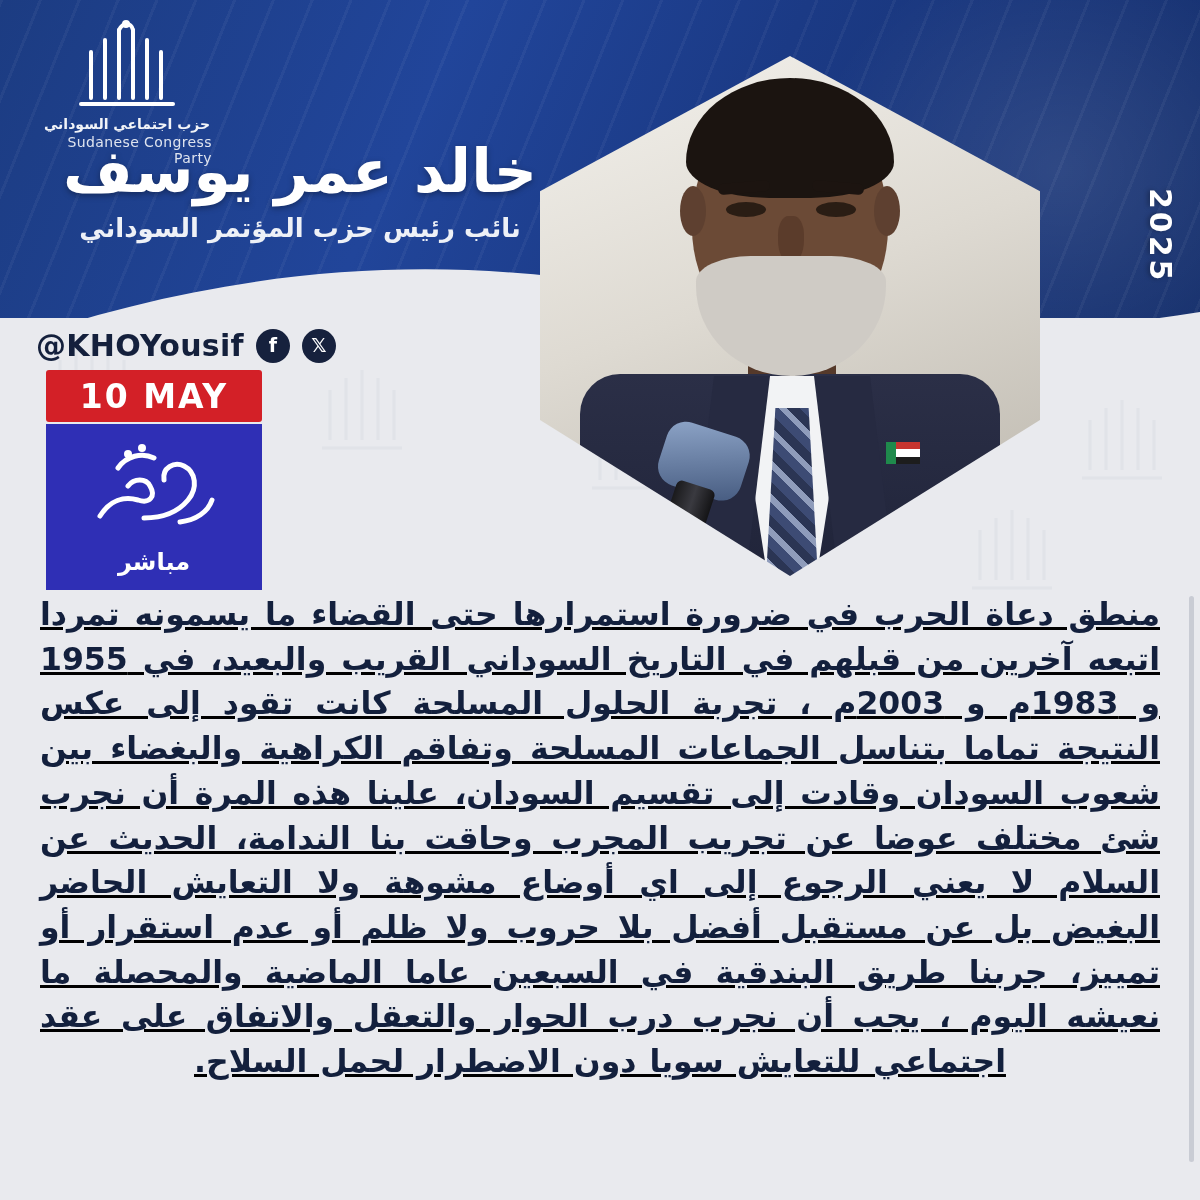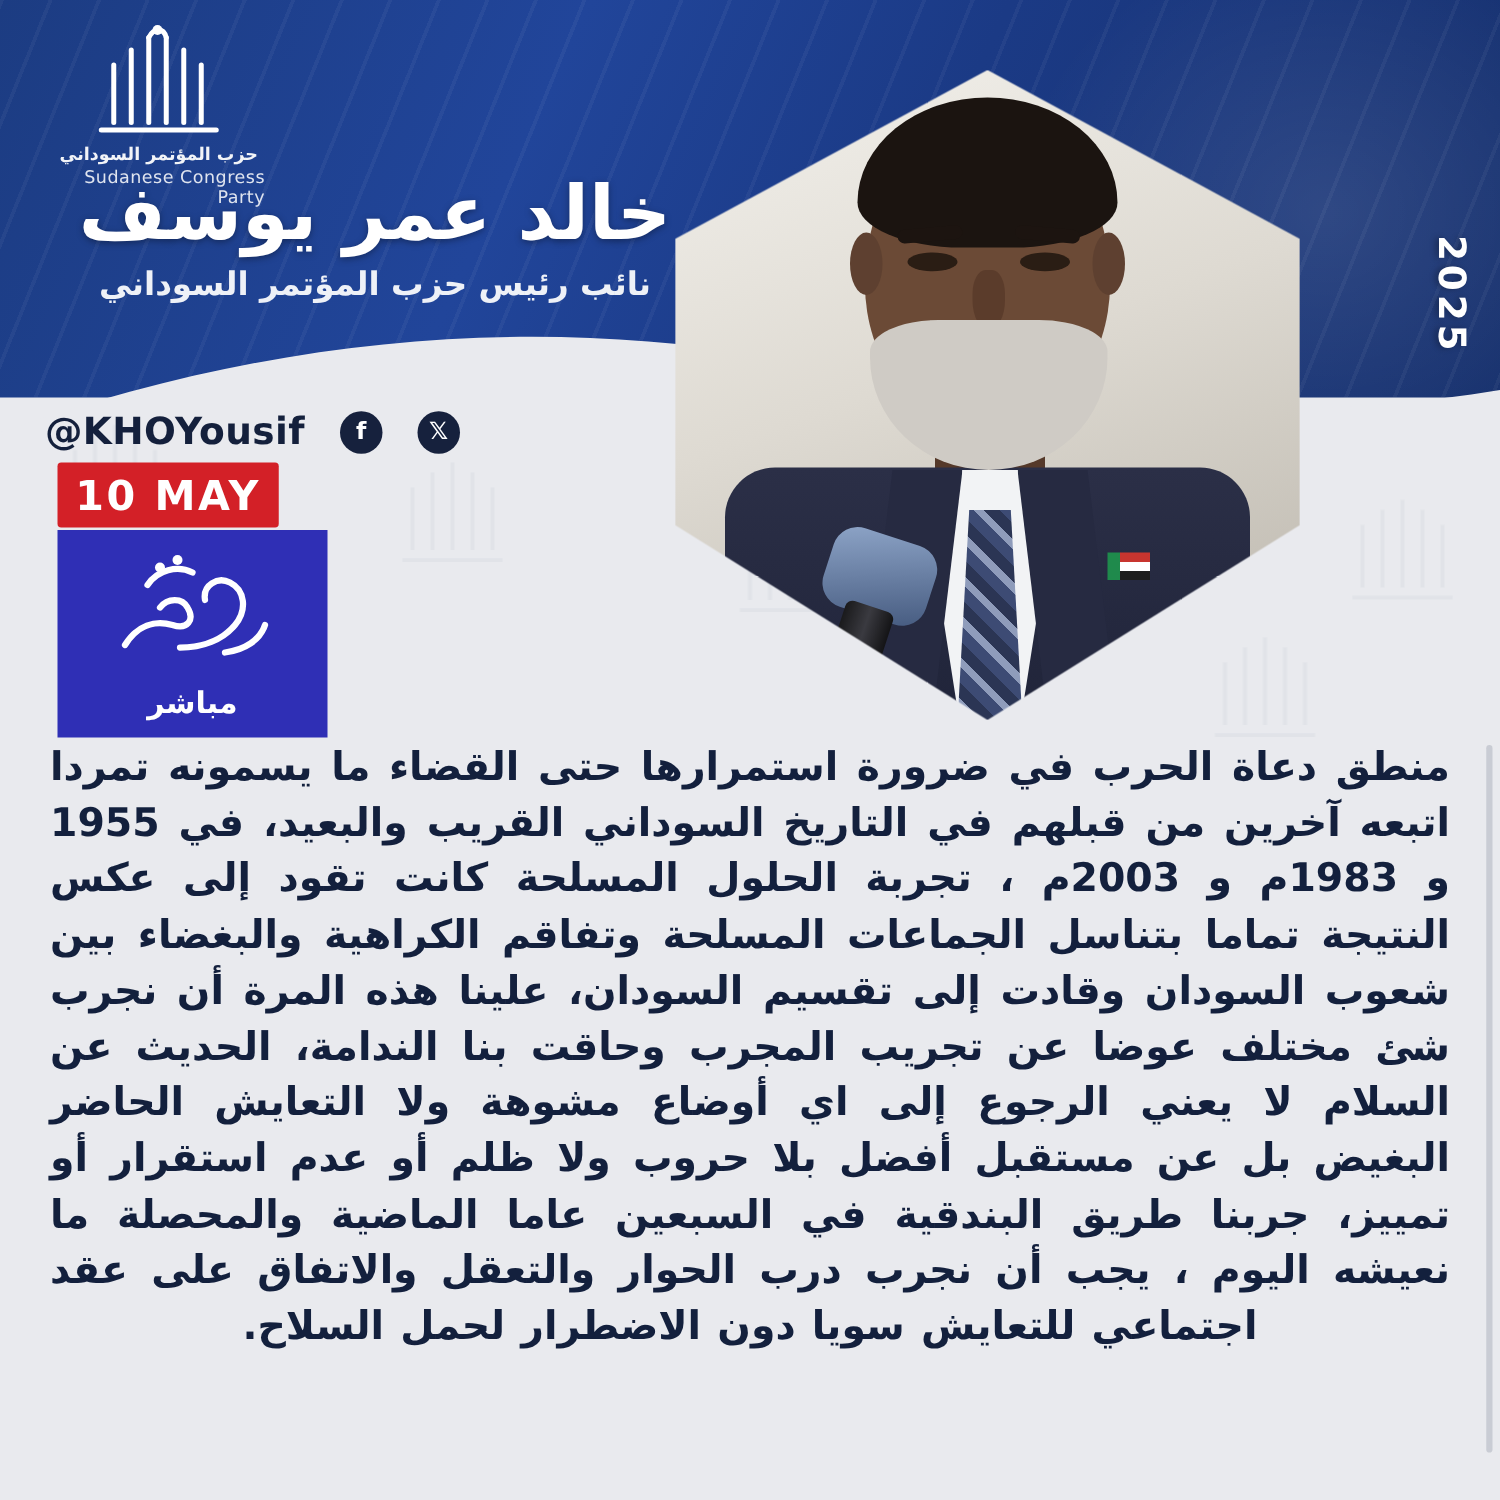--- a/index.html
+++ b/index.html
@@ -184,34 +184,34 @@
     background: linear-gradient(90deg,#1a1a1c,#3a3a40,#141416);
     border-radius: 6px;
   }
 
   
   .mid-panel {
     position: absolute; left: 0; top: 300px; width: 1200px; height: 300px;
   }
   .handle-row {
     position: absolute; left: 36px; top: 28px;
-    display: flex; align-items: center; gap: 28px;
+    display: flex; align-items: center; gap: 12px;
   }
   .handle {
     font-size: 30px; font-weight: bold; color: #14203c; letter-spacing: .3px;
   }
   .sicon {
     width: 34px; height: 34px; border-radius: 50%;
     background: #16213d; color: #ffffff;
     display: flex; align-items: center; justify-content: center;
     font-size: 19px; font-weight: bold; line-height: 1;
   }
   .date-badge {
     position: absolute; left: 46px; top: 70px;
-    width: 177px; height: 52px;
+    width: 216px; height: 52px;
     background: #d32027; color: #ffffff;
     display: flex; align-items: center; justify-content: center;
     font-size: 33px; font-weight: bold; letter-spacing: 2px;
     border-radius: 3px;
   }
   .channel-logo {
     position: absolute; left: 46px; top: 124px;
     width: 216px; height: 166px;
     background: #2f2fb5;
     display: flex; flex-direction: column; align-items: center; justify-content: center;
@@ -222,20 +222,21 @@
   }
   .aj-sub {
     font-size: 24px; color: #ffffff; font-weight: bold; direction: rtl;
   }
 
   
   .body-wrap {
     position: absolute; left: 0; top: 578px;
     width: 1200px; height: 622px;
     padding: 14px 40px 10px 40px;
+    text-decoration: underline;
   }
   .body-text {
     direction: rtl; text-align: justify; text-align-last: center;
     font-size: 31.5px; line-height: 1.42;
     color: #13203d; font-weight: bold;
     letter-spacing: .2px;
     word-spacing: 2px;
   }
 
   
@@ -295,21 +296,21 @@
         <path d="M34 80 L34 22"></path>
         <path d="M48 80 L48 12"></path>
         <path d="M62 80 L62 12"></path>
         <path d="M76 80 L76 22"></path>
         <path d="M90 80 L90 34"></path>
         <path d="M48 12 C52 4 60 4 62 12"></path>
         <path d="M10 86 L102 86"></path>
       </g>
       <circle cx="55" cy="6" r="4" fill="#ffffff"></circle>
     </svg>
-    <div class="logo-ar">حزب المؤتمر السوداني</div>
+    <div class="logo-ar">حزب اجتماعي السوداني</div>
     <div class="logo-en">Sudanese Congress Party</div>
   </div>
 
   <div class="name-block">
     <div class="person-name">خالد عمر يوسف</div>
     <div class="person-title">نائب رئيس حزب المؤتمر السوداني</div>
   </div>
 
   <div class="year">2025</div>
 

